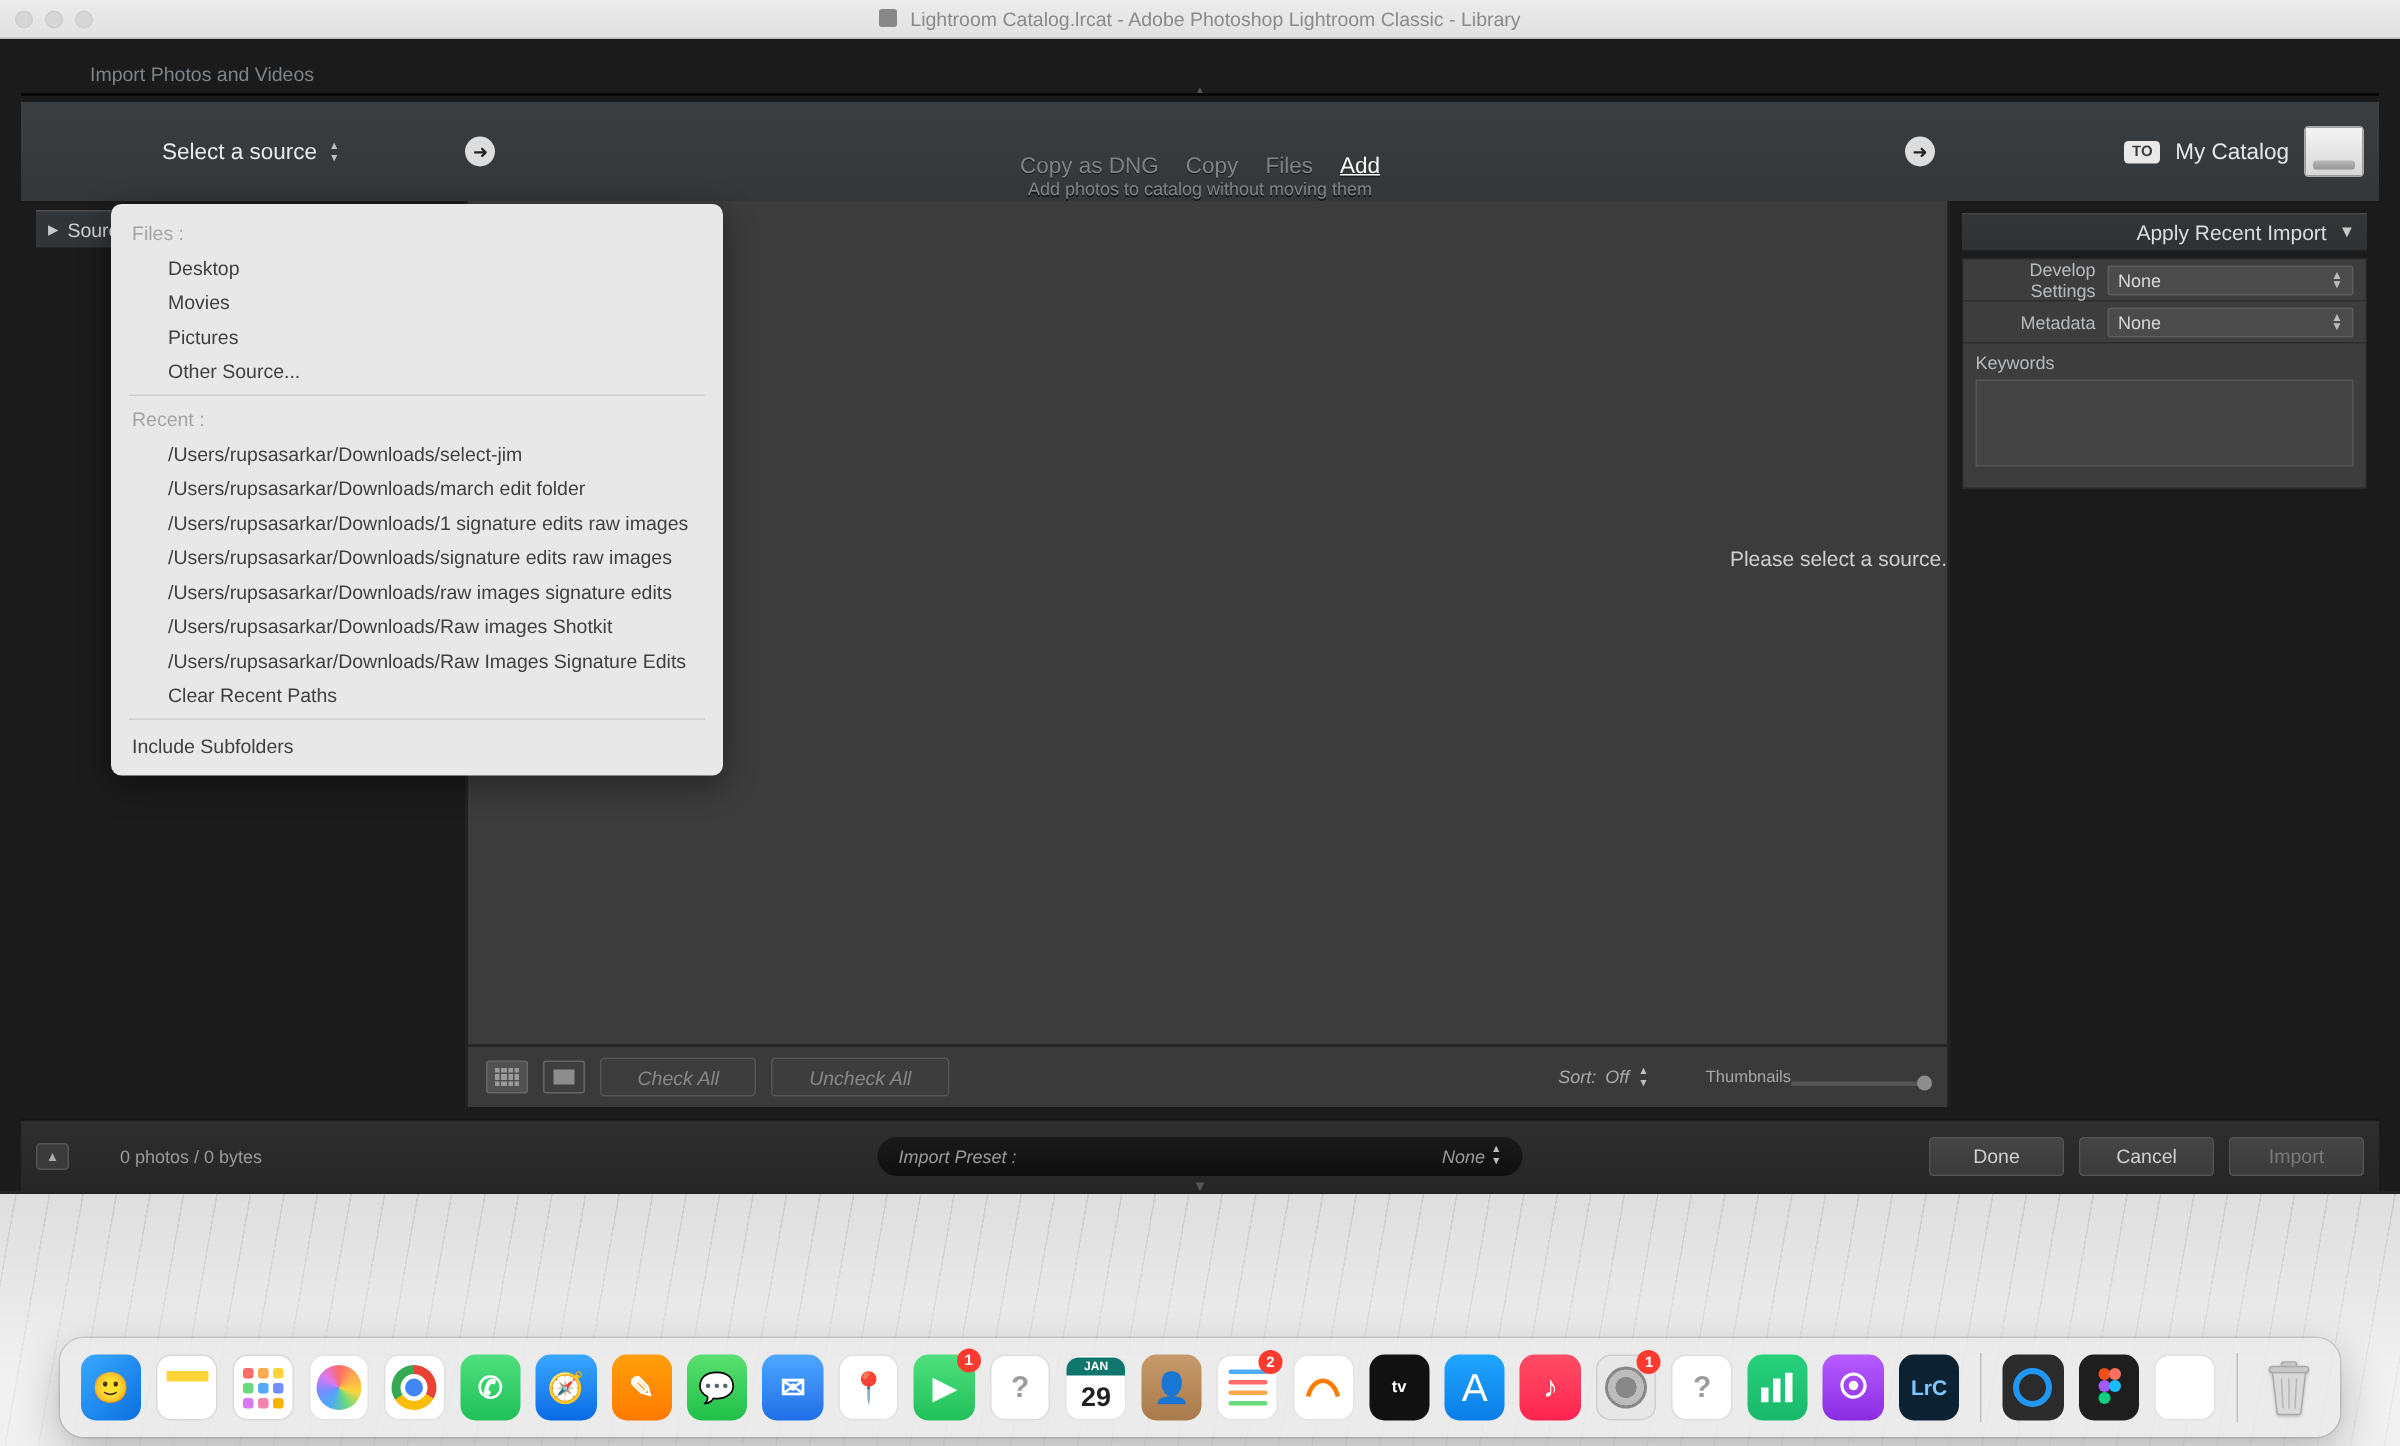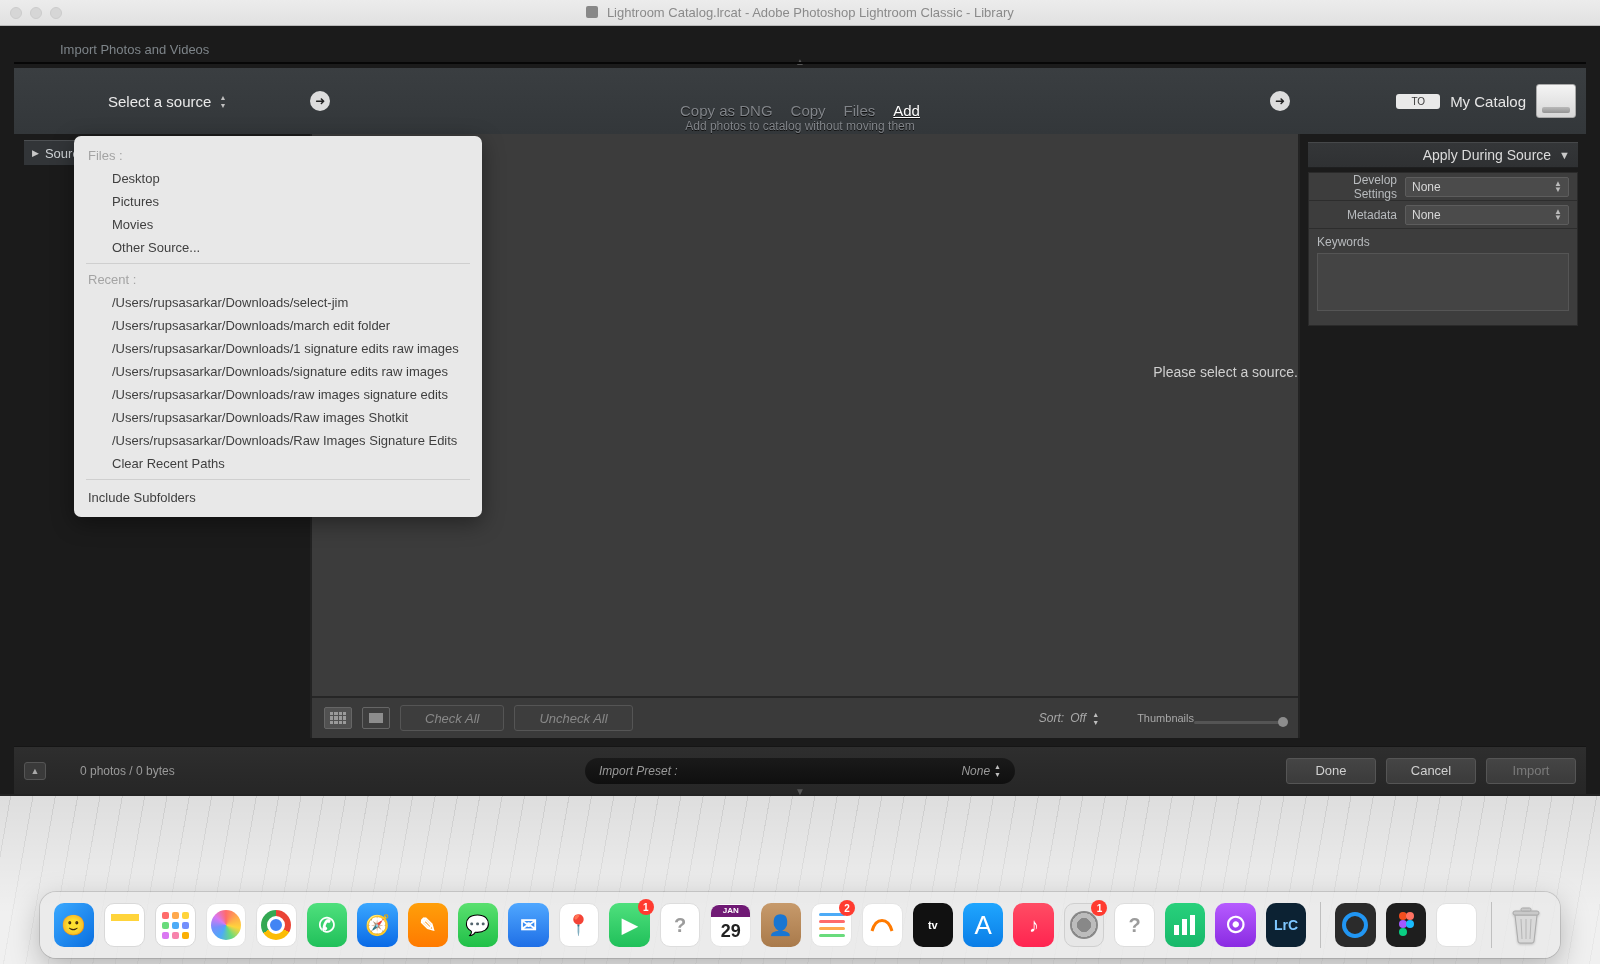--- a/index.html
+++ b/index.html
@@ -27,21 +27,21 @@
 .src-label { color:#eaeaea; font-size:15px; font-weight:500; }
 .updown { display:flex; flex-direction:column; gap:1px; font-size:7px; color:#bfbfbf; }
 .arrow-circle { width:20px; height:20px; border-radius:50%; background:#ddd; display:flex; align-items:center; justify-content:center; color:#222; font-size:12px; }
 .arrow-left-pos { margin-left:84px; }
 .center-modes { position:absolute; left:50%; transform:translateX(-50%); top:6px; text-align:center; }
 .modes { display:flex; gap:18px; justify-content:space-between;margin-top:28px; }
 .mode { color:#808489; font-size:15px; cursor:pointer; text-shadow:0 1px 0 #111; }
 .mode.active { color:#fff;text-decoration:underline; }
 .sub { color:#808489; font-size:12px; margin-top:0; text-shadow:0 1px 0 #111; }
 .dest-group { position:absolute; right:10px; display:flex; align-items:center; gap:10px; }
-.to-chip { background:#e9e9e9; color:#3b3b3b; font-size:10px; font-weight:400; padding:2px 15px; border-radius:3px; }
+.to-chip { background:#e9e9e9; color:#3b3b3b; font-size:10px; font-weight:700; padding:2px 5px; border-radius:3px; }
 .dest-label { color:#e6e6e6; font-size:15px; font-weight:500; }
 .disk { width:40px; height:34px; background:linear-gradient(#f4f4f4,#d7d7d7); border-radius:3px; border:1px solid #a9a9a9; position:relative; }
 .disk:after { content:""; position:absolute; bottom:4px; left:5px; right:5px; height:6px; border-radius:2px; background:linear-gradient(#b9b9b9,#949494); }
 .arrow-right-pos { position:absolute; right:296px; }
 
 
 .body3 { position:absolute; top:100px; left:0; right:0; bottom:56px; display:flex; }
 .left-col { width:296px; position:relative; }
 .left-col .row { height:26px; border-top:1px solid #4c4f52; border-bottom:1px solid #1a1b1c; background:#323538; display:flex; align-items:center; padding:0 8px; color:#cfd3d6; font-size:13px; gap:6px; margin:6px 6px 0 10px; }
 .tri { font-size:9px; color:#c8c8c8; }
@@ -111,21 +111,21 @@
 .ch-ring::after{content:"";width:12px;height:12px;border-radius:50%;background:#4285f4;border:3px solid #fff}
 .wa{background:linear-gradient(#4fe07d,#20c05a)}
 .safari{background:linear-gradient(#3aa7ff,#0a6ae6)}
 .pages{background:linear-gradient(#ff9f0a,#ff7a00)}
 .msgs{background:linear-gradient(#5ae06f,#20c048)}
 .mail{background:linear-gradient(#4fa7ff,#1f6fe6)}
 .maps{background:#fff;border:1px solid #e1e1e1}
 .ft{background:linear-gradient(#4fe07d,#20c05a)}
 .help{background:#fff;border:1px solid #ddd;color:#9c9c9c}
 .cal{background:#fff;border:1px solid #e4e4e4;display:flex;flex-direction:column;align-items:center}
-.cal .m{background:#701a75;color:#fff;font-size:8px;width:100%;text-align:center;border-radius:8px 8px 0 0;line-height:12px}
+.cal .m{background:#0f766e;color:#fff;font-size:8px;width:100%;text-align:center;border-radius:8px 8px 0 0;line-height:12px}
 .cal .d{color:#222;font-size:18px;font-weight:600;line-height:28px}
 .contacts{background:linear-gradient(#c79a6b,#a97a4b)}
 .rem{background:#fff;border:1px solid #e4e4e4}
 .rem-rows{display:flex;flex-direction:column;gap:4px;width:26px}
 .rem-rows i{height:3px;border-radius:2px}
 .free{background:#fff;border:1px solid #e4e4e4}
 .tv{background:#111}
 .store{background:linear-gradient(#1fa6ff,#0a7de6)}
 .music{background:linear-gradient(#ff4d64,#ff2450)}
 .settings{background:#e7e7e7;border:1px solid #cfcfcf}
@@ -248,21 +248,21 @@
               <span>Thumbnails</span>
               <div class="slider">
                   <span class="knob"></span>
                 </div>
             </div>
           </div>
         </div>
 
         <div class="right-col">
           <div class="panel-hdr" style="margin-top:2px">
-            <span>Apply During Source</span>
+            <span>Apply Recent Import</span>
             <span class="chev">▼</span>
           </div>
           <div class="panel-body">
             <div class="prow">
               <label>Develop Settings</label>
               <div class="psel">
                 <span>None</span>
                 <span class="tiny">▲<br>▼</span>
               </div>
             </div>
@@ -304,22 +304,22 @@
   </div>
 </div>
 
 <div class="belt">
   <div class="seg"></div>
 </div>
 
 <div class="popup">
   <div class="sec">Files :</div>
   <div class="item">Desktop</div>
+  <div class="item">Movies</div>
   <div class="item">Pictures</div>
-  <div class="item">Movies</div>
   <div class="item">Other Source...</div>
   <hr>
   <div class="sec">Recent :</div>
   <div class="item">/Users/rupsasarkar/Downloads/select-jim</div>
   <div class="item">/Users/rupsasarkar/Downloads/march edit folder</div>
   <div class="item">/Users/rupsasarkar/Downloads/1 signature edits raw images</div>
   <div class="item">/Users/rupsasarkar/Downloads/signature edits raw images</div>
   <div class="item">/Users/rupsasarkar/Downloads/raw images signature edits</div>
   <div class="item">/Users/rupsasarkar/Downloads/Raw images Shotkit</div>
   <div class="item">/Users/rupsasarkar/Downloads/Raw Images Signature Edits</div>

